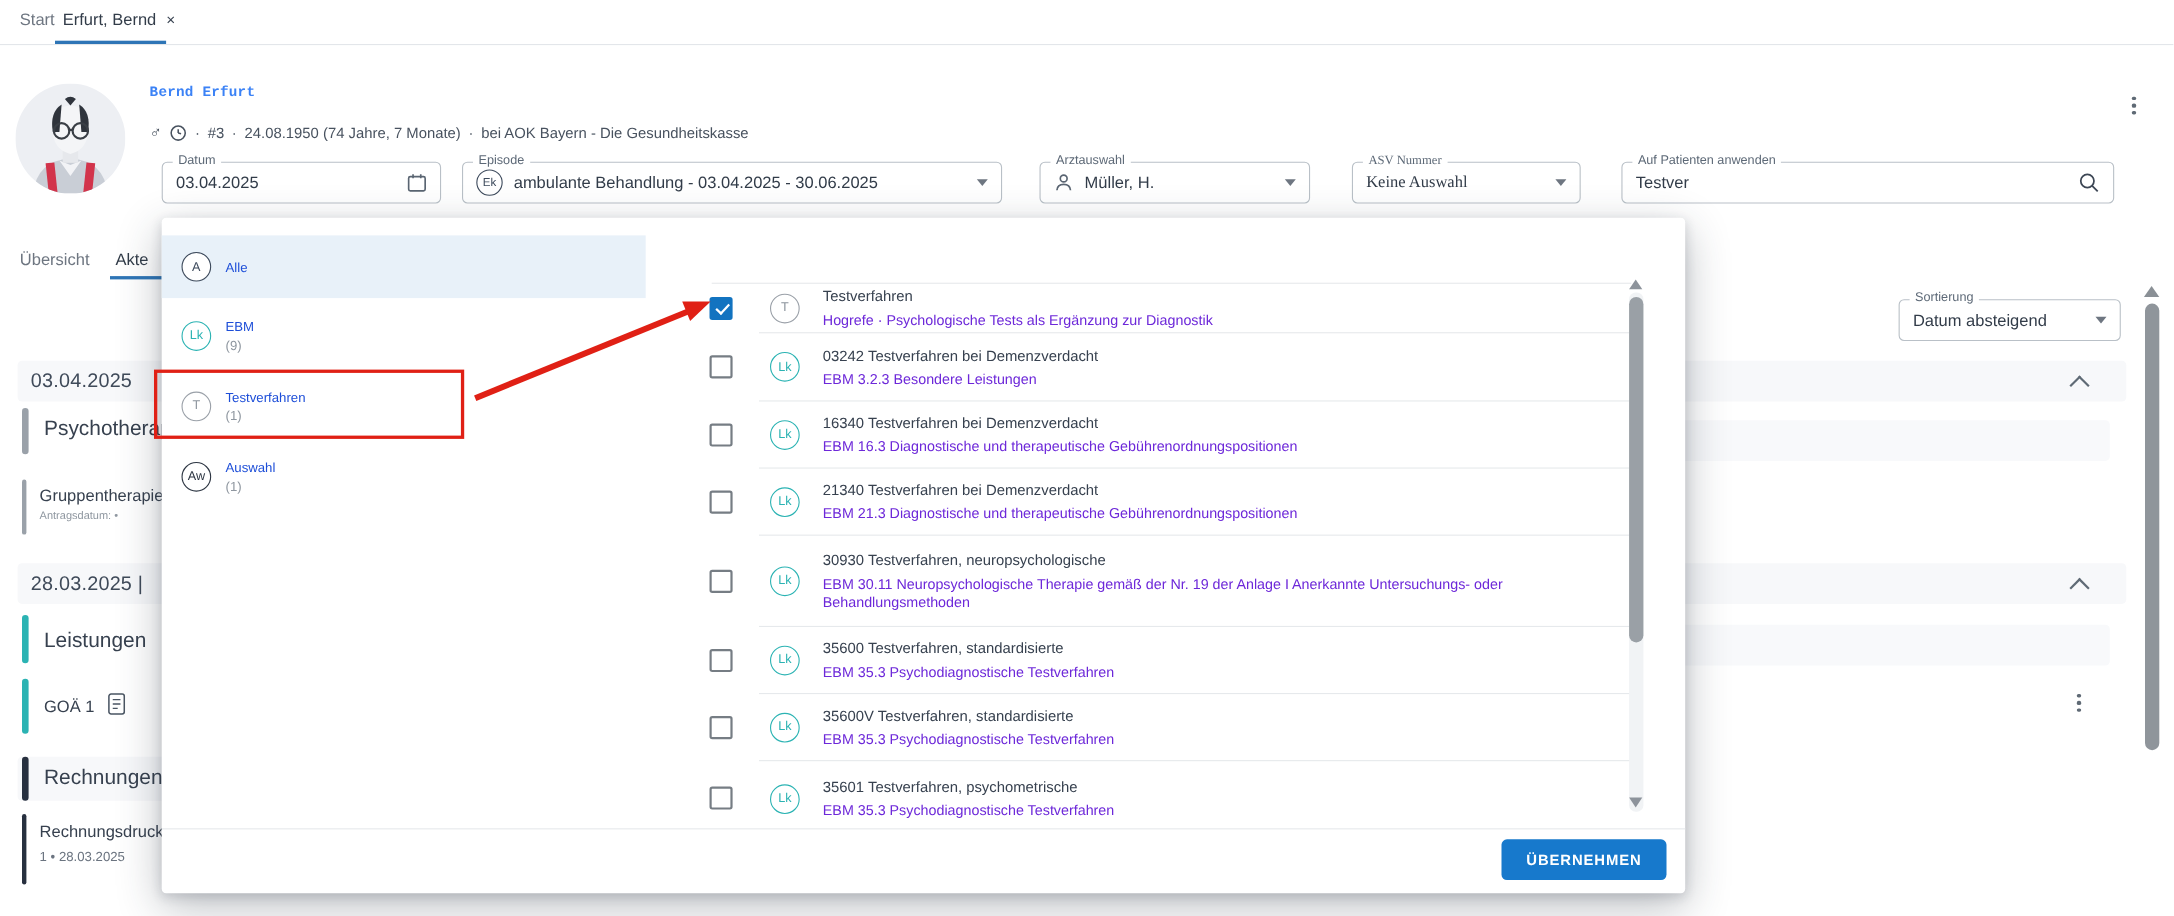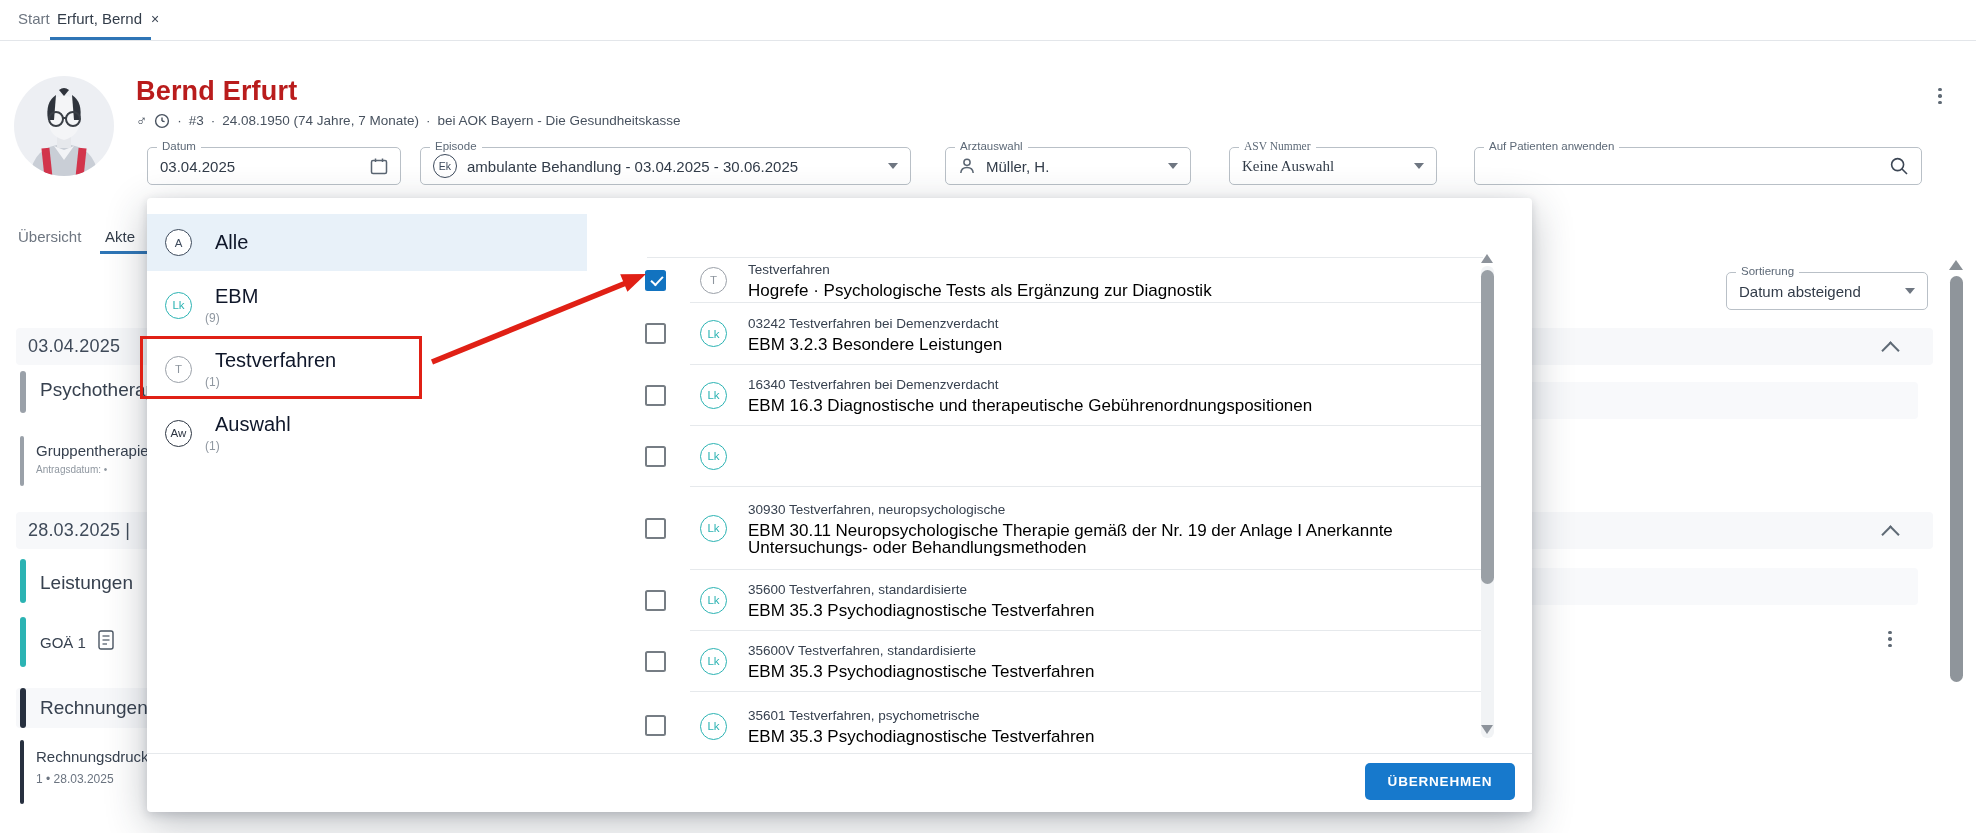--- a/index.html
+++ b/index.html
@@ -16,21 +16,21 @@
   .wtab.active{color:#323c49;}
   .wtab .close{margin-left:9px;font-size:14px;color:#3c4654;}
   #tab-underline{position:absolute;left:50px;top:37px;width:101px;height:3px;background:#2e75b6;}
 
   
   .kebab{display:flex;flex-direction:column;align-items:center;}
   .kebab i{width:3.5px;height:3.5px;border-radius:50%;background:#5f6a75;margin:1.6px 0;}
 
   
   #avatar{position:absolute;left:14px;top:76px;width:100px;height:100px;}
-  #patient-name{position:absolute;left:136px;top:76px;font-size:27px;font-weight:600;letter-spacing:.2px;color:#b91c1c;}
+  #patient-name{position:absolute;left:136px;top:76px;font-size:13px;font-weight:600;letter-spacing:.2px;color:#3b82f6;font-family:Liberation Mono, monospace;}
   #patient-meta{position:absolute;left:136px;top:112px;display:flex;align-items:center;gap:7px;font-size:13.5px;color:#48525f;}
   #patient-meta .g{font-size:15px;}
 
   
   .field{position:absolute;height:38px;border:1px solid #b9c0c7;border-radius:5px;background:#fff;
          display:flex;align-items:center;padding:0 12px;box-sizing:border-box;}
   .field .flabel{position:absolute;top:-8px;left:9px;font-size:11.5px;color:#5d6977;background:#fff;padding:0 5px;white-space:nowrap;}
   .fvalue{font-size:15px;color:#323c49;white-space:nowrap;}
   .field input{border:none;outline:none;font-family:inherit;font-size:15px;color:#323c49;width:100%;padding:0;background:transparent;}
   .chevdown{margin-left:auto;width:0;height:0;border-left:5px solid transparent;border-right:5px solid transparent;border-top:6px solid #6e7681;}
@@ -55,37 +55,37 @@
 
   
   #pg-scroll-up{position:absolute;left:1949px;top:260px;width:0;height:0;border-left:7px solid transparent;border-right:7px solid transparent;border-bottom:10px solid #8a9096;}
   #pg-scroll-thumb{position:absolute;left:1950px;top:276px;width:13px;height:406px;border-radius:7px;background:#8f959b;}
 
   
   #modal{position:absolute;left:147px;top:198px;width:1385px;height:614px;background:#fff;border-radius:4px;z-index:10;
          box-shadow:0 12px 40px rgba(35,45,60,.30),0 3px 10px rgba(35,45,60,.16);}
   .cat-row{position:absolute;left:0;width:440px;display:flex;align-items:center;padding-left:18px;box-sizing:border-box;}
   .cat-col{display:flex;flex-direction:column;margin-left:13px;}
-  .clabel{font-size:20px;color:#0f172a;margin-left:10px;}
+  .clabel{font-size:12px;color:#1d4ed8;}
   .ccount{font-size:12px;color:#8f97a0;margin-top:3px;}
 
   #list{position:absolute;left:470px;top:57px;width:880px;height:497px;overflow:hidden;}
   #list-topline{position:absolute;left:30px;right:14px;top:2px;height:1px;background:#e6e9ec;}
   .lrow{position:absolute;left:0;width:100%;}
   .cb{position:absolute;left:28px;top:50%;margin-top:-11px;width:21px;height:21px;box-sizing:border-box;
       border:2px solid #767d84;border-radius:2.5px;background:#fff;}
   .cb.checked{border-color:#1273c0;background:#1273c0;}
   .cb.checked::after{content:"";position:absolute;left:3.5px;top:4.5px;width:10px;height:5px;
       border-left:2.6px solid #fff;border-bottom:2.6px solid #fff;transform:rotate(-47deg);}
   .lcontent{position:absolute;left:73px;right:14px;top:0;bottom:0;border-bottom:1px solid #e6e9ec;
       display:flex;align-items:center;}
   .lcontent .cbadge{margin-left:10px;}
   .ltext{margin-left:21px;}
   .ltitle{font-size:13.5px;color:#37414f;line-height:17px;margin-bottom:4px;}
-  .lsub{font-size:17px;color:#000000;line-height:17px;max-width:710px;}
+  .lsub{font-size:13px;color:#6d28d9;line-height:17px;max-width:710px;}
 
   
   #mscroll-track{position:absolute;left:1334px;top:68px;width:13px;height:472px;background:#f1f3f5;border-radius:6px;}
   #mscroll-up{position:absolute;left:1334px;top:56px;width:0;height:0;border-left:6.5px solid transparent;border-right:6.5px solid transparent;border-bottom:9px solid #8d939b;}
   #mscroll-thumb{position:absolute;left:1334px;top:72px;width:13px;height:314px;background:#9aa0a6;border-radius:6.5px;}
   #mscroll-down{position:absolute;left:1334px;top:527px;width:0;height:0;border-left:6.5px solid transparent;border-right:6.5px solid transparent;border-top:9px solid #8d939b;}
 
   #modal-footer-line{position:absolute;left:0;right:0;top:555px;height:1px;background:#e6e9ec;}
   #apply-btn{position:absolute;left:1218px;top:565px;width:150px;height:37px;background:#1779cc;border:none;border-radius:5px;
       color:#fff;font-family:inherit;font-size:13.5px;font-weight:bold;letter-spacing:.8px;display:flex;align-items:center;justify-content:center;cursor:pointer;text-align:right;}
@@ -182,20 +182,21 @@
 </div>
 
 <div class="field" style="left:1229px;top:147px;width:208px;font-family:Liberation Serif, serif;">
   <span class="flabel">ASV Nummer</span>
   <span class="fvalue">Keine Auswahl</span>
   <span class="chevdown"></span>
 </div>
 
 <div class="field" style="left:1474px;top:147px;width:448px;">
   <span class="flabel">Auf Patienten anwenden</span>
+  <input value="Testver" style="">
   <span style="display:flex;margin-left:auto;">
     <svg width="20" height="20" viewBox="0 0 20 20">
         <circle cx="8.6" cy="8.6" r="6" fill="none" stroke="#3c4654" stroke-width="1.6"></circle>
         <line x1="13" y1="13" x2="18" y2="18" stroke="#3c4654" stroke-width="1.6"></line>
       </svg>
   </span>
 </div>
 
 <span class="rtab" style="left:18px;">Übersicht</span>
 <span class="rtab active" style="left:105px;">Akte</span>
@@ -319,20 +320,24 @@
           <div class="ltitle">16340 Testverfahren bei Demenzverdacht</div>
           <div class="lsub">EBM 16.3 Diagnostische und therapeutische Gebührenordnungspositionen</div>
         </div>
       </div>
     </div>
 
     <div class="lrow" style="top:171px;height:61px;">
       <span class="cb"></span>
       <div class="lcontent">
         <span class="cbadge b-teal">Lk</span>
+        <div class="ltext">
+          <div class="ltitle">21340 Testverfahren bei Demenzverdacht</div>
+          <div class="lsub">EBM 21.3 Diagnostische und therapeutische Gebührenordnungspositionen</div>
+        </div>
       </div>
     </div>
 
     <div class="lrow" style="top:232px;height:83px;">
       <span class="cb"></span>
       <div class="lcontent">
         <span class="cbadge b-teal">Lk</span>
         <div class="ltext">
           <div class="ltitle">30930 Testverfahren, neuropsychologische</div>
           <div class="lsub">EBM 30.11 Neuropsychologische Therapie gemäß der Nr. 19 der Anlage I Anerkannte Untersuchungs- oder Behandlungsmethoden</div>

